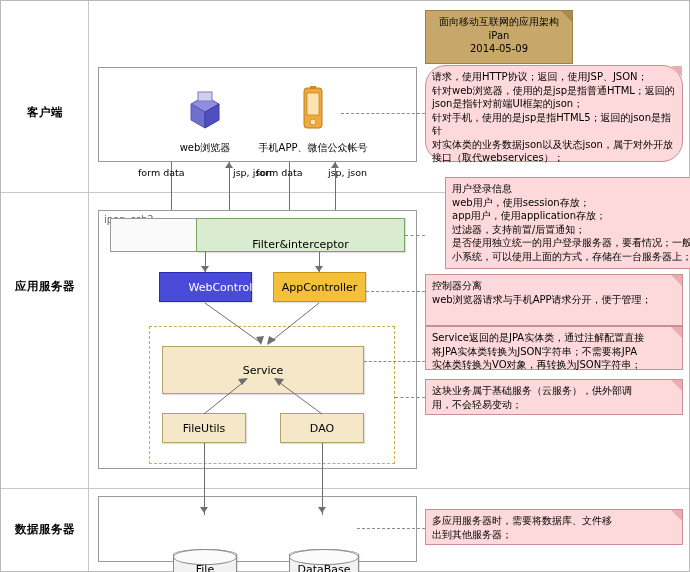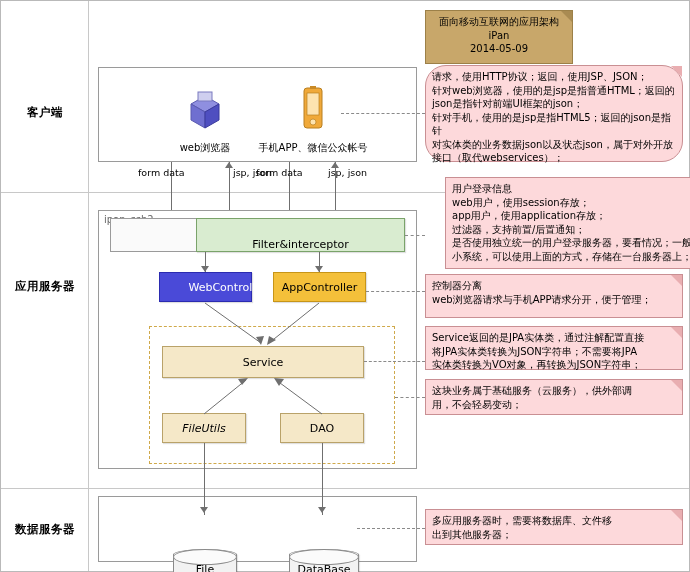--- a/index.html
+++ b/index.html
@@ -227,32 +227,32 @@
     <span>AppController</span>
   </div>
 
   <div class="ln ln-v" style="left:204px;top:251px;height:20px;"></div>
   <div class="arrow-down" style="left:200px;top:265px;"></div>
   <div class="ln ln-v" style="left:318px;top:251px;height:20px;"></div>
   <div class="arrow-down" style="left:314px;top:265px;"></div>
 
   <div class="abs dashed-box" style="left:148px;top:325px;width:246px;height:138px;"></div>
 
-  <div class="abs node node-tan" style="left:161px;top:345px;width:202px;height:32px;">
+  <div class="abs node node-tan" style="left:161px;top:345px;width:202px;height:48px;">
     <span>Service</span>
   </div>
 
   <svg class="abs" style="left:150px;top:300px;width:230px;height:48px;">
     <line x1="54" y1="2" x2="110" y2="42" stroke="#6f6f6f" stroke-width="1"></line>
     <polygon points="110,44 105,36 113,35" fill="#6f6f6f"></polygon>
     <line x1="168" y1="2" x2="118" y2="42" stroke="#6f6f6f" stroke-width="1"></line>
     <polygon points="116,44 118,35 125,39" fill="#6f6f6f"></polygon>
   </svg>
 
-  <div class="abs node node-tan" style="left:161px;top:412px;width:84px;height:30px;font-style:italic;">
+  <div class="abs node node-tan" style="left:161px;top:412px;width:84px;height:30px;">
     <span>FileUtils</span>
   </div>
   <div class="abs node node-tan" style="left:279px;top:412px;width:84px;height:30px;">
     <span>DAO</span>
   </div>
 
   <svg class="abs" style="left:155px;top:375px;width:220px;height:40px;">
     <line x1="48" y1="38" x2="90" y2="4" stroke="#6f6f6f" stroke-width="1"></line>
     <polygon points="92,2 86,9 82,3" fill="#6f6f6f"></polygon>
     <line x1="166" y1="38" x2="120" y2="4" stroke="#6f6f6f" stroke-width="1"></line>
@@ -288,21 +288,21 @@
   <div class="note" style="left:444px;top:176px;width:258px;height:92px;">
     <span class="fold"></span>
     <div>用户登录信息</div>
     <div>web用户，使用session存放；</div>
     <div>app用户，使用application存放；</div>
     <div>过滤器，支持前置/后置通知；</div>
     <div>是否使用独立统一的用户登录服务器，要看情况；一般</div>
     <div>小系统，可以使用上面的方式，存储在一台服务器上；</div>
   </div>
 
-  <div class="note" style="left:424px;top:273px;width:258px;height:44px;">
+  <div class="note" style="left:424px;top:273px;width:258px;height:52px;">
     <span class="fold"></span>
     <div>控制器分离</div>
     <div>web浏览器请求与手机APP请求分开，便于管理；</div>
   </div>
 
   <div class="note" style="left:424px;top:325px;width:258px;height:44px;">
     <span class="fold"></span>
     <div>Service返回的是JPA实体类，通过注解配置直接</div>
     <div>将JPA实体类转换为JSON字符串；不需要将JPA</div>
     <div>实体类转换为VO对象，再转换为JSON字符串；</div>

